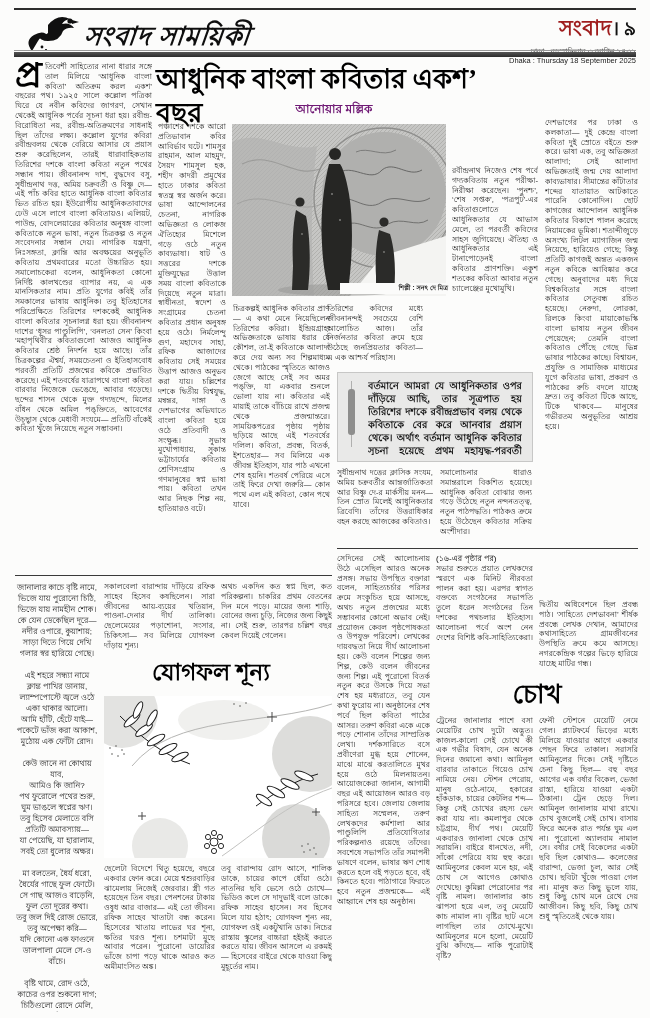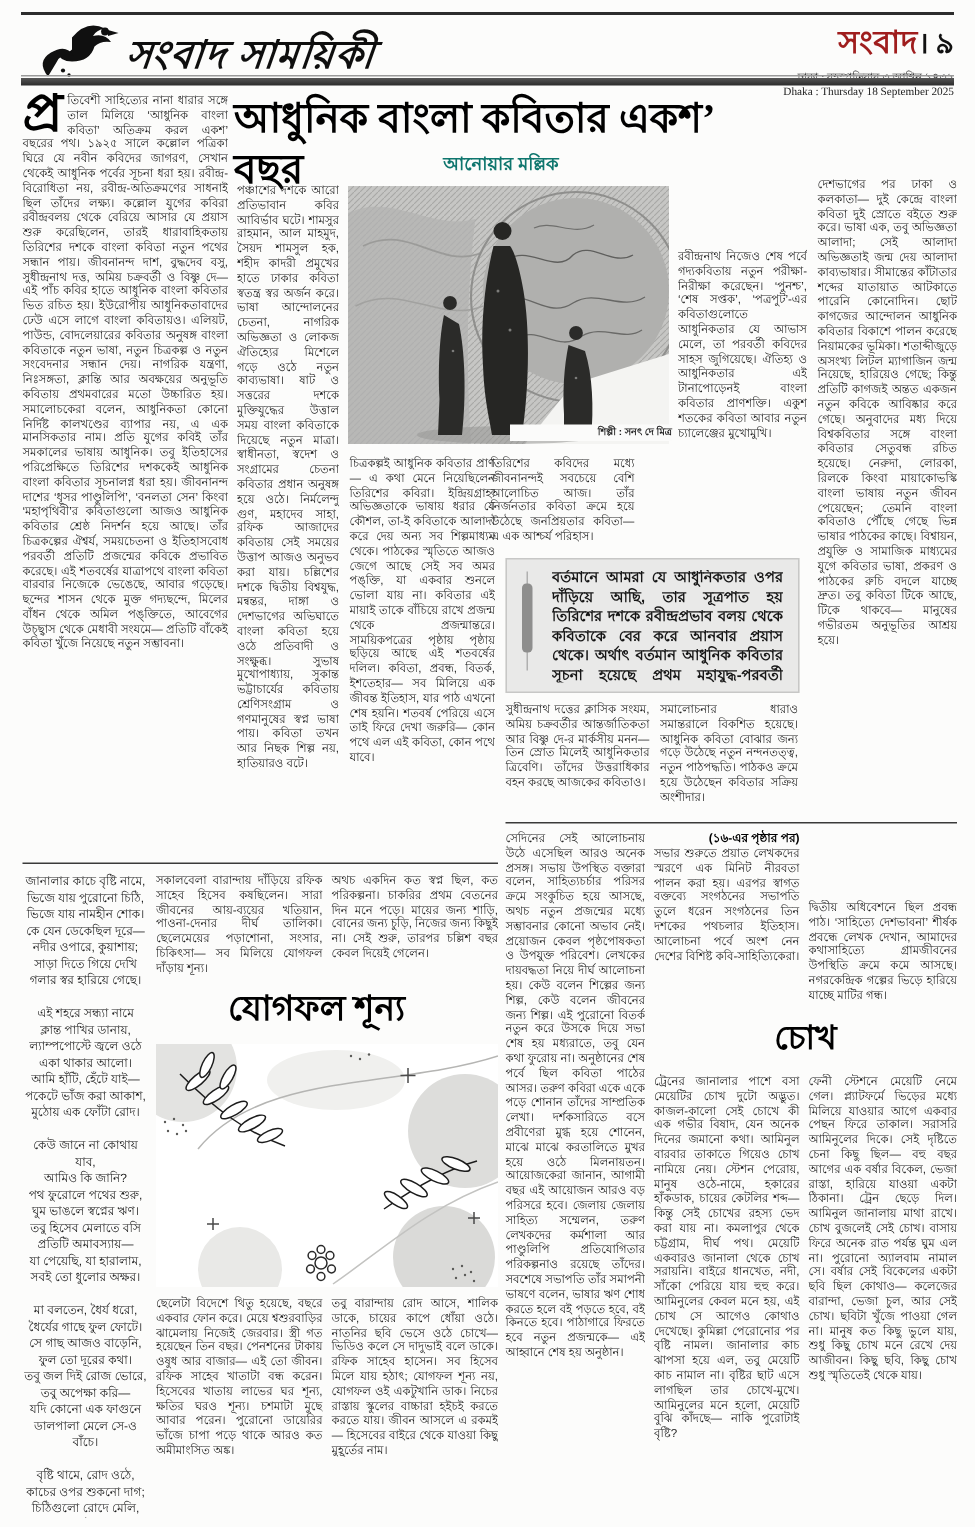--- a/index.html
+++ b/index.html
@@ -4,33 +4,33 @@
 <style>
   html,body{margin:0;padding:0;background:#e9e9e7;}
   #page{position:relative;width:650px;height:1018px;background:#fcfcfb;margin:0 auto;
         font-family:"Liberation Sans",sans-serif;color:#1b1b1b;overflow:hidden;}
   .abs{position:absolute;}
   .bt{font-size:7.7px;line-height:9.8px;text-align:justify;overflow:hidden;color:#1c1c1c;}
   .rule{background:#2d2d2d;}
   .dropcap{float:left;font-size:36px;line-height:26px;font-weight:bold;padding:0 3px 0 0;color:#000;}
   .headline{font-weight:bold;font-size:27px;line-height:34px;text-align:left;color:#000;
             font-family:"Liberation Serif",serif;}
-  .byline{font-size:12px;font-weight:bold;text-align:center;color:#0f766e;}
+  .byline{font-size:12px;font-weight:bold;text-align:center;color:#701a75;}
   .sec-title{font-weight:bold;text-align:center;color:#000;font-family:"Liberation Serif",serif;}
   .quote-box{background:#e9e9e8;border:1px solid #c7c7c6;box-sizing:border-box;
              padding:7px 10px 6px 30px;}
   .quote-bar{position:absolute;left:10px;top:16px;width:7px;height:46px;background:#8e8e8d;border-radius:3px;}
   .quote-stem{position:absolute;left:13px;top:8px;width:1px;height:66px;background:#b0b0af;}
   .quote-text{font-size:9.8px;line-height:12.9px;font-weight:bold;text-align:justify;color:#161616;overflow:hidden;height:100%;}
-  .cont-marker{font-size:8px;font-weight:bold;text-align:right;line-height:10px;color:#000;}
+  .cont-marker{font-size:8px;font-weight:normal;text-align:left;line-height:10px;color:#000;}
   .poem{font-size:8px;line-height:11px;white-space:pre-line;color:#1c1c1c;overflow:hidden;text-align:center;}
   .caption{font-size:6.5px;font-weight:bold;text-align:right;color:#222;background:#fbfbfa;padding-left:4px;}
   .logo-bn{font-size:21px;font-weight:bold;color:#9f1d1d;letter-spacing:.5px;font-family:Liberation Mono, monospace;}
   .logo-rest{font-size:19px;font-weight:bold;color:#111;font-family:"Liberation Serif",serif;}
-  .hdr-date{font-size:7.5px;line-height:9px;color:#222;font-family:Liberation Serif, serif;}
+  .hdr-date{font-size:7.5px;line-height:9px;color:#222;}
   .masthead-script{font-size:26px;font-weight:bold;font-style:italic;color:#0e0e0e;
                    transform:skewX(-6deg);font-family:"Liberation Serif",serif;letter-spacing:1px;}
 </style>
 </head>
 <body>
 
 <div id="page">
 
   <div class="abs rule" style="left:14px;top:8px;width:622px;height:2px;"></div>
 
@@ -111,21 +111,21 @@
 
   <div class="abs" style="left:337px;top:548px;width:301px;height:1px;background:#3a3a3a;"></div>
 
   <div class="abs bt" style="left:337px;top:554px;width:93px;height:458px;">সেদিনের সেই আলোচনায় উঠে এসেছিল আরও অনেক প্রসঙ্গ। সভায় উপস্থিত বক্তারা বলেন, সাহিত্যচর্চার পরিসর ক্রমে সংকুচিত হয়ে আসছে, অথচ নতুন প্রজন্মের মধ্যে সম্ভাবনার কোনো অভাব নেই। প্রয়োজন কেবল পৃষ্ঠপোষকতা ও উপযুক্ত পরিবেশ। লেখকের দায়বদ্ধতা নিয়ে দীর্ঘ আলোচনা হয়। কেউ বলেন শিল্পের জন্য শিল্প, কেউ বলেন জীবনের জন্য শিল্প। এই পুরোনো বিতর্ক নতুন করে উসকে দিয়ে সভা শেষ হয় মধ্যরাতে, তবু যেন কথা ফুরোয় না। অনুষ্ঠানের শেষ পর্বে ছিল কবিতা পাঠের আসর। তরুণ কবিরা একে একে পড়ে শোনান তাঁদের সাম্প্রতিক লেখা। দর্শকসারিতে বসে প্রবীণেরা মুগ্ধ হয়ে শোনেন, মাঝে মাঝে করতালিতে মুখর হয়ে ওঠে মিলনায়তন। আয়োজকেরা জানান, আগামী বছর এই আয়োজন আরও বড় পরিসরে হবে। জেলায় জেলায় সাহিত্য সম্মেলন, তরুণ লেখকদের কর্মশালা আর পাণ্ডুলিপি প্রতিযোগিতার পরিকল্পনাও রয়েছে তাঁদের। সবশেষে সভাপতি তাঁর সমাপনী ভাষণে বলেন, ভাষার ঋণ শোধ করতে হলে বই পড়তে হবে, বই কিনতে হবে। পাঠাগারে ফিরতে হবে নতুন প্রজন্মকে— এই আহ্বানে শেষ হয় অনুষ্ঠান।</div>
   <div class="abs" style="left:436px;top:554px;width:97px;height:118px;">
     <div class="cont-marker">(১৬-এর পৃষ্ঠার পর)</div>
     <div class="bt" style="height:106px;">সভার শুরুতে প্রয়াত লেখকদের স্মরণে এক মিনিট নীরবতা পালন করা হয়। এরপর স্বাগত বক্তব্যে সংগঠনের সভাপতি তুলে ধরেন সংগঠনের তিন দশকের পথচলার ইতিহাস। আলোচনা পর্বে অংশ নেন দেশের বিশিষ্ট কবি-সাহিত্যিকেরা।</div>
   </div>
   <div class="abs bt" style="left:539px;top:554px;width:99px;height:118px;margin-top:46px;">দ্বিতীয় অধিবেশনে ছিল প্রবন্ধ পাঠ। ‘সাহিত্যে দেশভাবনা’ শীর্ষক প্রবন্ধে লেখক দেখান, আমাদের কথাসাহিত্যে গ্রামজীবনের উপস্থিতি ক্রমে কমে আসছে। নগরকেন্দ্রিক গল্পের ভিড়ে হারিয়ে যাচ্ছে মাটির গন্ধ।</div>
 
-  <div class="abs sec-title" style="left:436px;top:674px;width:202px;font-size:22px;">চোখ</div>
+  <div class="abs sec-title" style="left:436px;top:674px;width:202px;font-size:26px;">চোখ</div>
   <div class="abs bt" style="left:436px;top:716px;width:97px;height:296px;">ট্রেনের জানালার পাশে বসা মেয়েটির চোখ দুটো অদ্ভুত। কাজল-কালো সেই চোখে কী এক গভীর বিষাদ, যেন অনেক দিনের জমানো কথা। আমিনুল বারবার তাকাতে গিয়েও চোখ নামিয়ে নেয়। স্টেশন পেরোয়, মানুষ ওঠে-নামে, হকারের হাঁকডাক, চায়ের কেটলির শব্দ— কিন্তু সেই চোখের রহস্য ভেদ করা যায় না। কমলাপুর থেকে চট্টগ্রাম, দীর্ঘ পথ। মেয়েটি একবারও জানালা থেকে চোখ সরায়নি। বাইরে ধানখেত, নদী, সাঁকো পেরিয়ে যায় হুহু করে। আমিনুলের কেবল মনে হয়, এই চোখ সে আগেও কোথাও দেখেছে। কুমিল্লা পেরোনোর পর বৃষ্টি নামল। জানালার কাচ ঝাপসা হয়ে এল, তবু মেয়েটি কাচ নামাল না। বৃষ্টির ছাট এসে লাগছিল তার চোখে-মুখে। আমিনুলের মনে হলো, মেয়েটি বুঝি কাঁদছে— নাকি পুরোটাই বৃষ্টি?</div>
   <div class="abs bt" style="left:539px;top:716px;width:99px;height:296px;">ফেনী স্টেশনে মেয়েটি নেমে গেল। প্ল্যাটফর্মে ভিড়ের মধ্যে মিলিয়ে যাওয়ার আগে একবার পেছন ফিরে তাকাল। সরাসরি আমিনুলের দিকে। সেই দৃষ্টিতে চেনা কিছু ছিল— বহু বছর আগের এক বর্ষার বিকেল, ভেজা রাস্তা, হারিয়ে যাওয়া একটা ঠিকানা। ট্রেন ছেড়ে দিল। আমিনুল জানালায় মাথা রাখে। চোখ বুজলেই সেই চোখ। বাসায় ফিরে অনেক রাত পর্যন্ত ঘুম এল না। পুরোনো অ্যালবাম নামাল সে। বর্ষার সেই বিকেলের একটা ছবি ছিল কোথাও— কলেজের বারান্দা, ভেজা চুল, আর সেই চোখ। ছবিটা খুঁজে পাওয়া গেল না। মানুষ কত কিছু ভুলে যায়, শুধু কিছু চোখ মনে রেখে দেয় আজীবন। কিছু ছবি, কিছু চোখ শুধু স্মৃতিতেই থেকে যায়।</div>
 
   <div class="abs" style="left:15px;top:575px;width:317px;height:1px;background:#3a3a3a;"></div>
 
   <div class="abs poem" style="left:15px;top:582px;width:84px;height:430px;">জানালার কাচে বৃষ্টি নামে,
 ভিজে যায় পুরোনো চিঠি,
 ভিজে যায় নামহীন শোক।
 কে যেন ডেকেছিল দূরে—
 নদীর ওপারে, কুয়াশায়;

